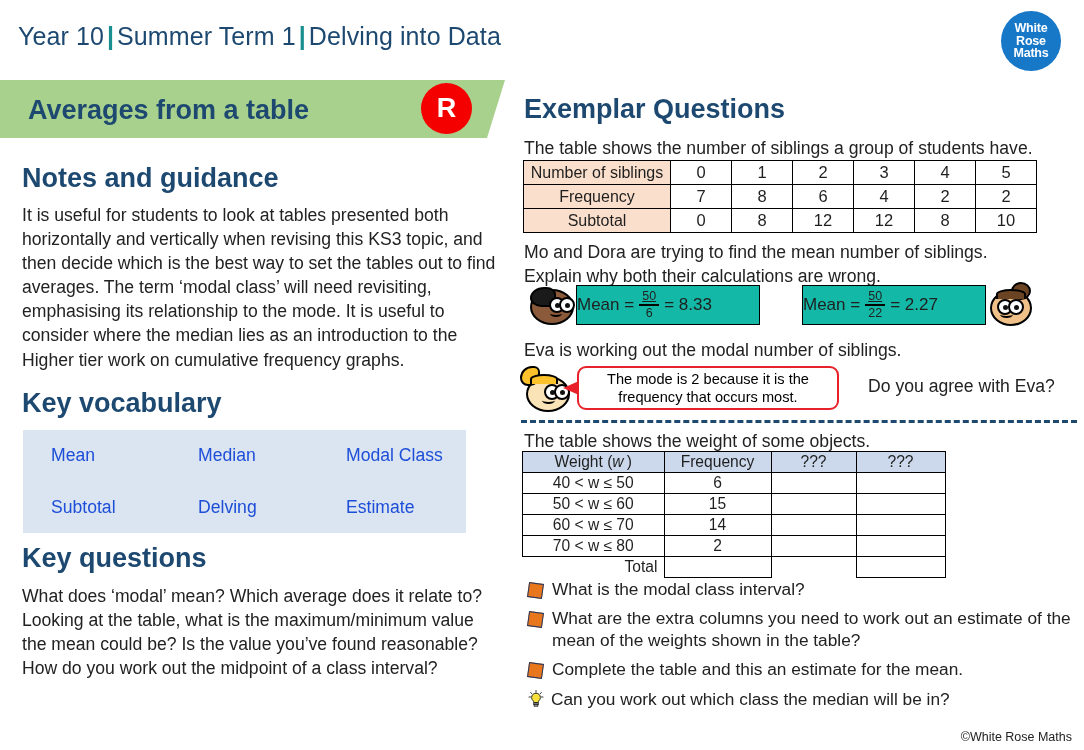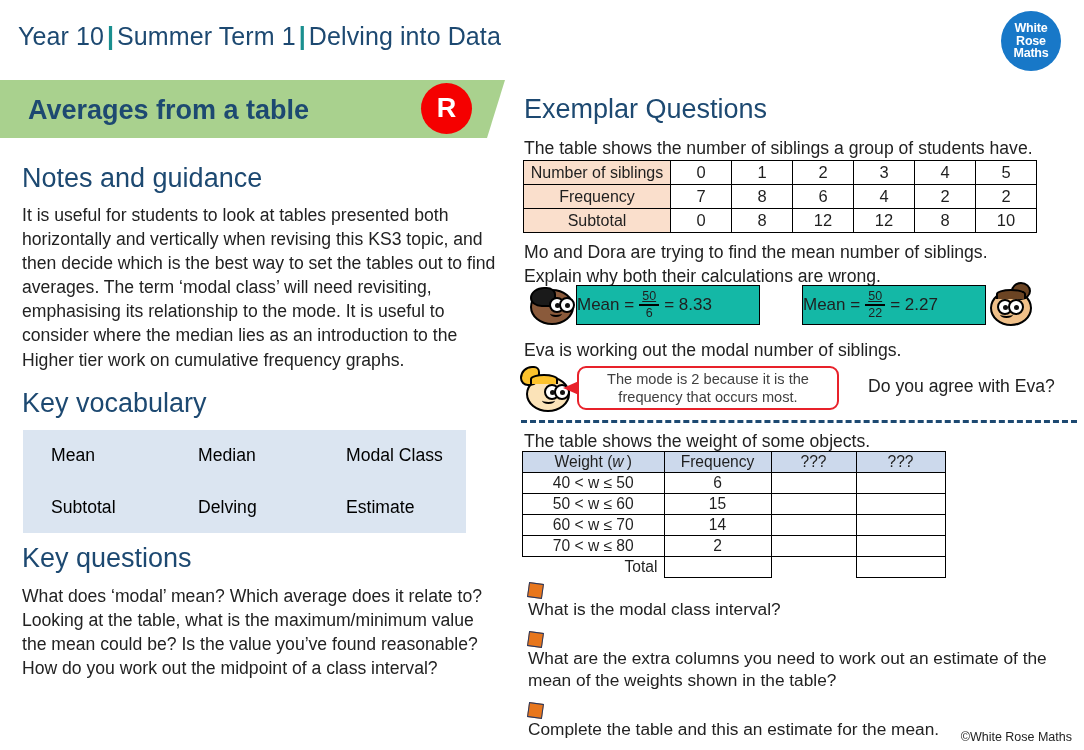--- a/index.html
+++ b/index.html
@@ -26,32 +26,32 @@
 
   
   .banner{position:absolute;left:0;top:80px;width:505px;height:58px;background:#a9d18e;
           clip-path:polygon(0 0,505px 0,487px 58px,0 58px);}
   .banner-title{position:absolute;left:28px;top:95px;font-size:27px;color:#1d4971;font-weight:bold;}
   .r-badge{position:absolute;left:421px;top:83px;width:51px;height:51px;border-radius:50%;
            background:#f50000;color:#fff;font-size:27px;font-weight:bold;
            display:flex;align-items:center;justify-content:center;}
 
   
-  .h2{color:#1d4971;font-weight:normal;font-size:27px;}
+  .h2{color:#1d4971;font-weight:bold;font-size:27px;}
   .body-txt{font-size:17.6px;line-height:1.37;color:#222;}
 
   #notes-head{position:absolute;left:22px;top:163px;}
   #notes-body{position:absolute;left:22px;top:203px;width:476px;}
 
   #vocab-head{position:absolute;left:22px;top:388px;}
   .vocab-box{position:absolute;left:23px;top:430px;width:443px;height:103px;background:#dbe5f1;}
   .vocab-grid{position:absolute;left:23px;top:430px;width:443px;height:103px;
               display:grid;grid-template-columns:147px 148px 148px;grid-template-rows:1fr 1fr;
               align-items:center;}
-  .vocab-grid div{font-size:17.6px;color:#000000;padding-left:28px;}
+  .vocab-grid div{font-size:17.6px;color:#1d4ed8;padding-left:28px;}
 
   #kq-head{position:absolute;left:22px;top:543px;}
   #kq-body{position:absolute;left:22px;top:584px;width:476px;}
 
   
   #exemplar-head{position:absolute;left:524px;top:94px;}
   #sib-caption{position:absolute;left:524px;top:136px;width:550px;}
 
   table{border-collapse:collapse;}
 
@@ -81,21 +81,21 @@
   .mouth{position:absolute;border-bottom:2px solid #000;border-radius:0 0 60% 60%;}
 
   #mo-avatar{left:530px;top:285px;width:44px;height:38px;}
   #dora-avatar{left:990px;top:282px;width:44px;height:42px;}
   #eva-avatar{left:520px;top:366px;width:52px;height:44px;}
 
   #eva-caption{position:absolute;left:524px;top:338px;width:560px;}
   #eva-bubble{position:absolute;left:577px;top:366px;width:262px;height:44px;
               border:2.4px solid #e8212a;border-radius:9px;background:#fff;
               display:flex;align-items:center;justify-content:center;text-align:center;
-              font-size:14.6px;line-height:1.25;color:#404040;padding:0 8px;box-sizing:border-box;}
+              font-size:14.6px;line-height:1.25;color:#000000;padding:0 8px;box-sizing:border-box;}
   #eva-bubble-tail{position:absolute;left:563px;top:381px;width:0;height:0;
               border-top:7px solid transparent;border-bottom:7px solid transparent;
               border-right:16px solid #e8212a;}
   #eva-question{position:absolute;left:868px;top:376px;font-size:17.6px;color:#222;}
 
   .dashed{position:absolute;left:521px;top:420px;width:556px;height:0;
           border-top:3px dashed #1d4971;}
 
   #weight-caption{position:absolute;left:524px;top:429px;width:560px;}
 
@@ -106,21 +106,21 @@
   #wt-table td.c1{width:132px;}
   #wt-table td.c2{width:100px;}
   #wt-table td.c3{width:78px;}
   #wt-table td.c4{width:82px;}
   #wt-table td.totlbl{border:none;text-align:right;padding-right:6px;}
   #wt-table td.noborder{border:none;}
   .ital{font-style:italic;}
 
   
   .bullets{position:absolute;left:528px;top:578px;width:552px;}
-  .bullet-row{display:flex;align-items:flex-start;margin-bottom:7px;flex-direction:column;}
+  .bullet-row{display:flex;align-items:flex-start;margin-bottom:7px;}
   .bullet-row .btxt{font-size:17.3px;line-height:1.28;color:#222;}
   .dia{width:13px;height:13px;background:#e8761c;border:1.6px solid #243a66;
        transform:rotate(8deg);margin:5px 9px 0 0;flex:0 0 auto;}
   .bulb{width:16px;height:18px;margin:2px 7px 0 0;flex:0 0 auto;position:relative;}
 
   .footer{position:absolute;right:12px;bottom:6px;font-size:12.5px;color:#222;}
 </style>
 </head>
 <body>
 

